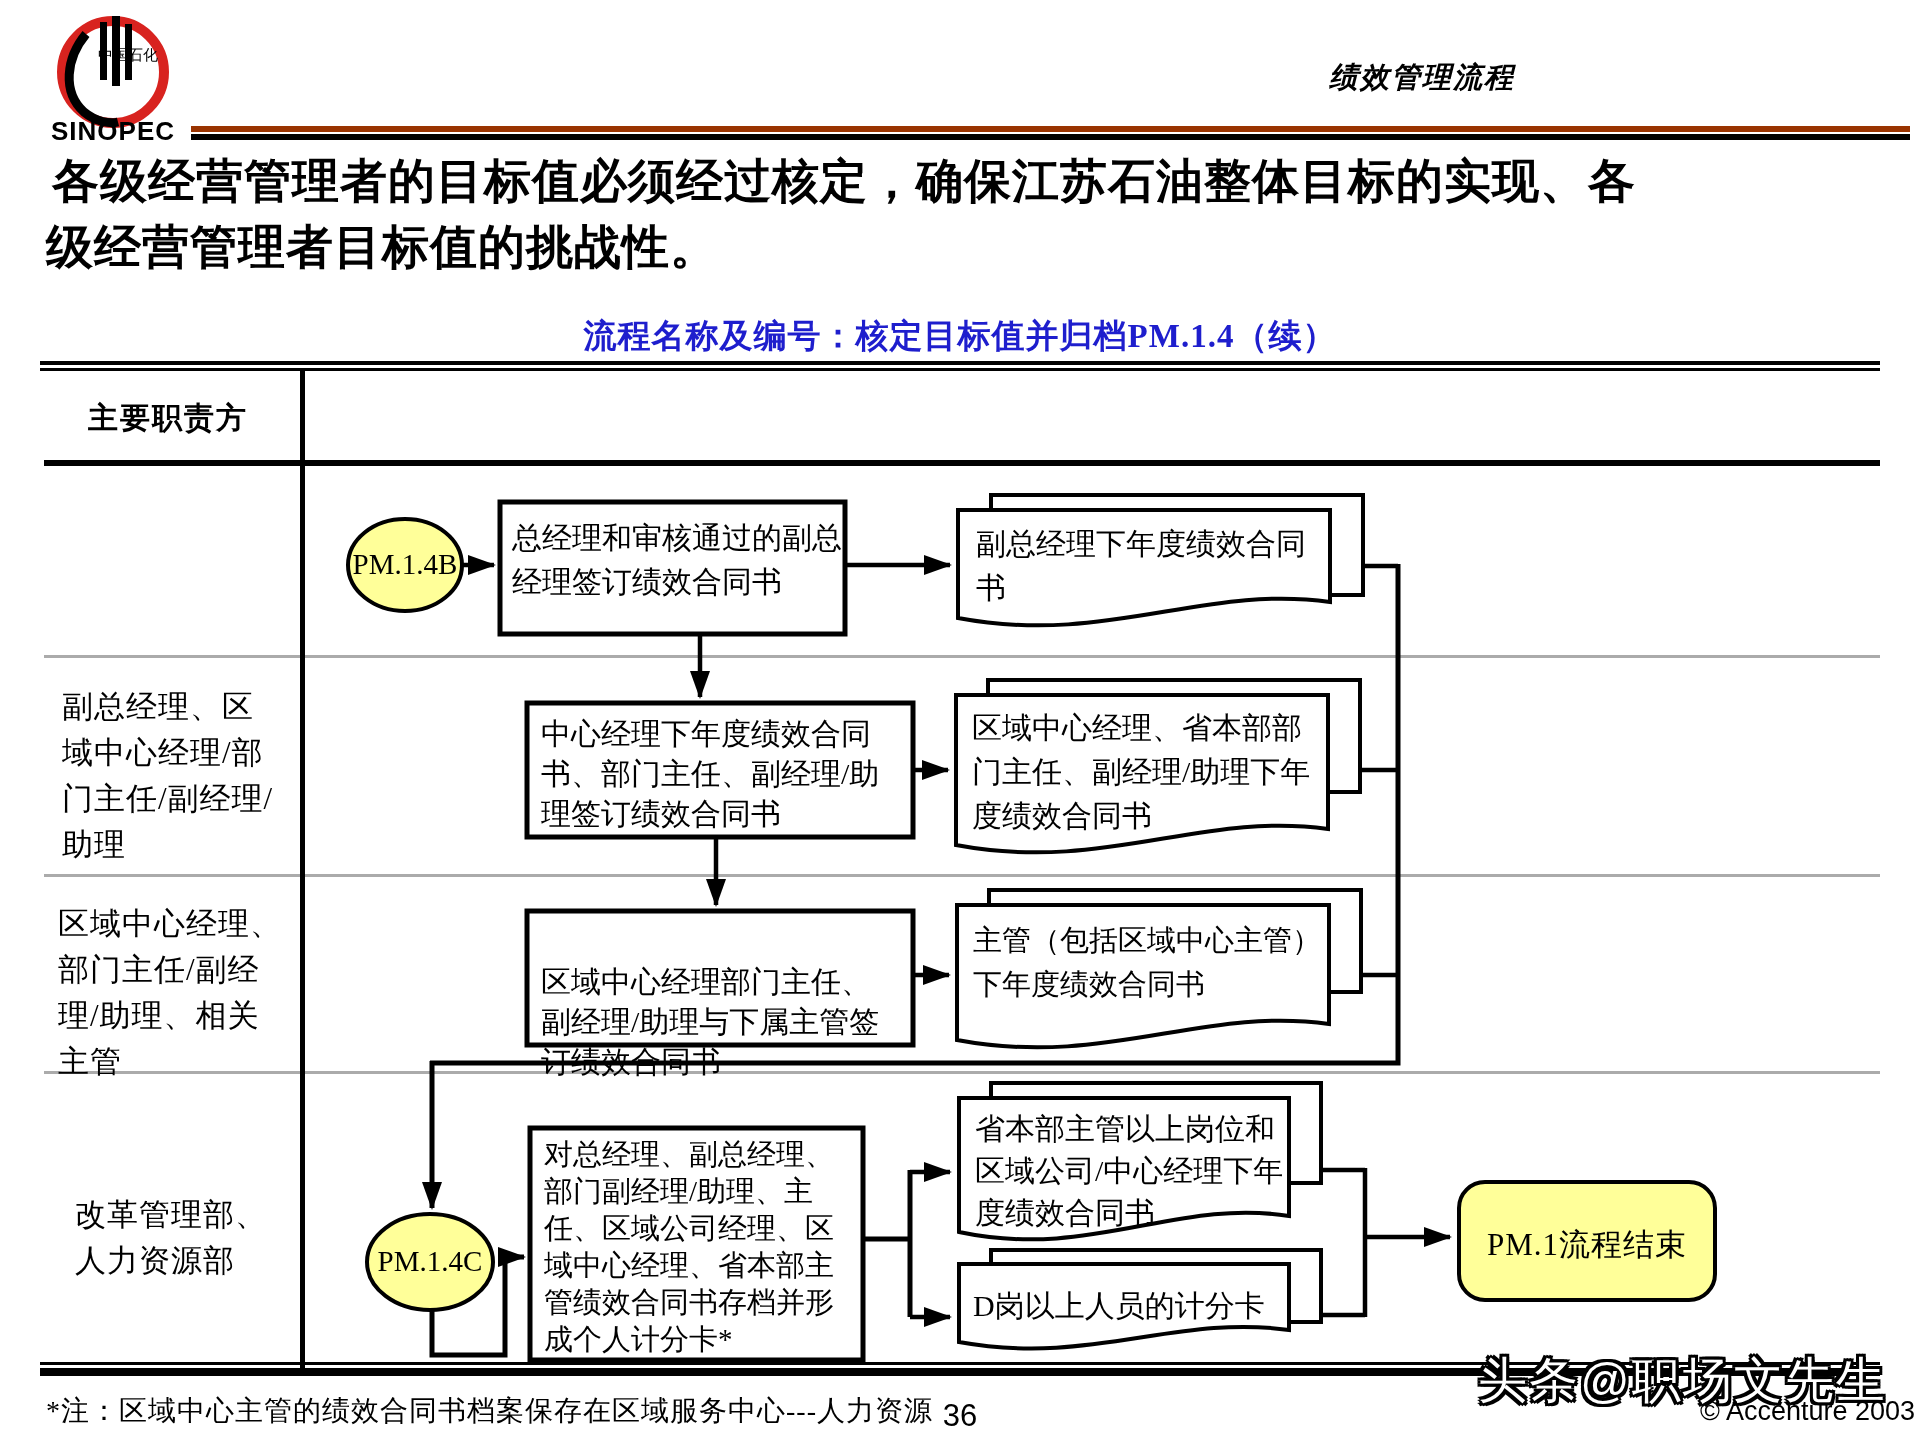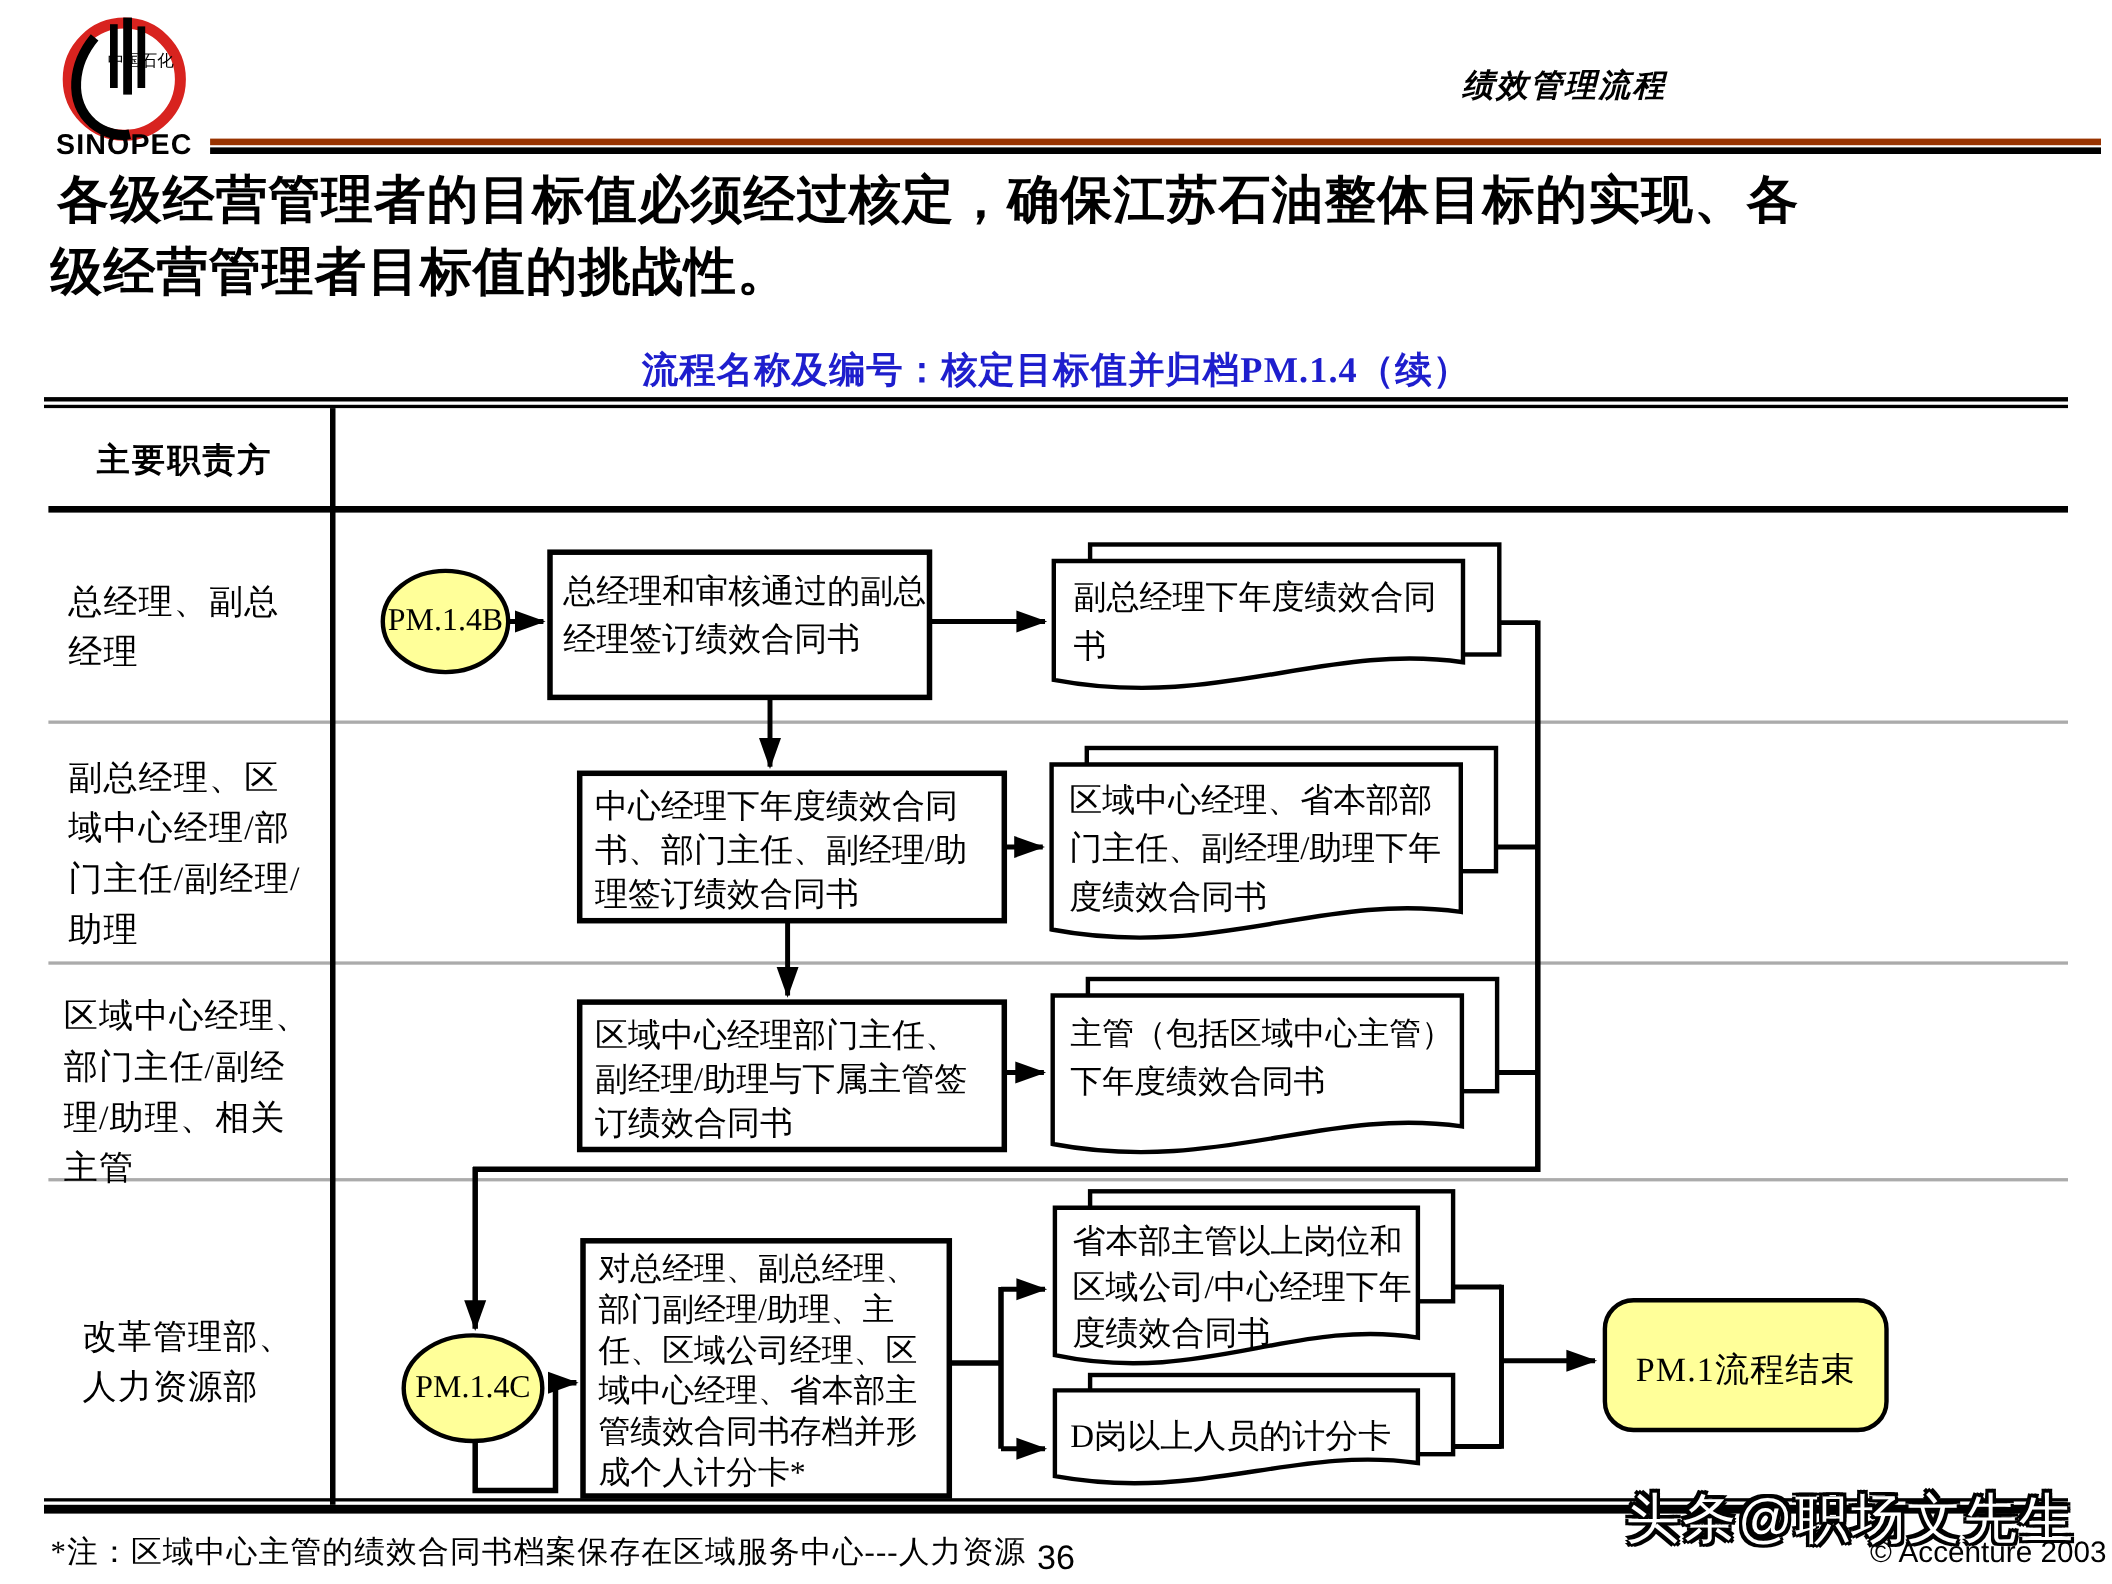--- a/index.html
+++ b/index.html
@@ -117,29 +117,28 @@
   </svg>
 
   <div class="abs page-header-right" style="left:1240px;top:58px;width:275px;text-align:right;">绩效管理流程</div>
 
   <div class="abs title-line" style="left:52px;top:150px;">各级经营管理者的目标值必须经过核定，确保江苏石油整体目标的实现、各</div>
   <div class="abs title-line" style="left:46px;top:216px;">级经营管理者目标值的挑战性。</div>
 
   <div class="abs subtitle" style="left:200px;top:314px;width:1520px;">流程名称及编号：核定目标值并归档PM.1.4（续）</div>
 
   <div class="abs lane-header" style="left:68px;top:398px;width:200px;">主要职责方</div>
-  <div class="abs lane-label" style="left:62px;top:524px;width:212px;">总经理、副总经理</div>
   <div class="abs lane-label" style="left:62px;top:684px;width:212px;">副总经理、区域中心经理/部门主任/副经理/助理</div>
   <div class="abs lane-label" style="left:58px;top:901px;width:226px;">区域中心经理、部门主任/副经理/助理、相关主管</div>
   <div class="abs lane-label" style="left:75px;top:1192px;width:205px;">改革管理部、人力资源部</div>
 
   <div class="abs ellipse-label" style="left:325px;top:548px;width:160px;">PM.1.4B</div>
   <div class="abs node-text" style="left:512px;top:516px;width:340px;">总经理和审核通过的副总经理签订绩效合同书</div>
   <div class="abs node-text" style="left:541px;top:714px;width:345px;line-height:40px;">中心经理下年度绩效合同书、部门主任、副经理/助理签订绩效合同书</div>
-  <div class="abs node-text" style="left:541px;top:922px;width:345px;line-height:40px;">区域中心经理部门主任、副经理/助理与下属主管签订绩效合同书</div>
+  <div class="abs node-text" style="left:541px;top:962px;width:345px;line-height:40px;">区域中心经理部门主任、副经理/助理与下属主管签订绩效合同书</div>
   <div class="abs node-text" style="left:544px;top:1136px;width:312px;line-height:37px;font-size:29px;">对总经理、副总经理、部门副经理/助理、主任、区域公司经理、区域中心经理、省本部主管绩效合同书存档并形成个人计分卡*</div>
   <div class="abs ellipse-label" style="left:350px;top:1245px;width:160px;">PM.1.4C</div>
 
   <div class="abs node-text" style="left:976px;top:522px;width:340px;">副总经理下年度绩效合同书</div>
   <div class="abs node-text" style="left:972px;top:706px;width:345px;">区域中心经理、省本部部门主任、副经理/助理下年度绩效合同书</div>
   <div class="abs node-text" style="left:973px;top:918px;width:360px;font-size:29px;">主管（包括区域中心主管）下年度绩效合同书</div>
   <div class="abs node-text" style="left:975px;top:1108px;width:320px;line-height:42px;">省本部主管以上岗位和区域公司/中心经理下年度绩效合同书</div>
   <div class="abs node-text" style="left:973px;top:1284px;width:330px;">D岗以上人员的计分卡</div>
 
   <div class="abs terminal-label" style="left:1459px;top:1224px;width:256px;">PM.1流程结束</div>

